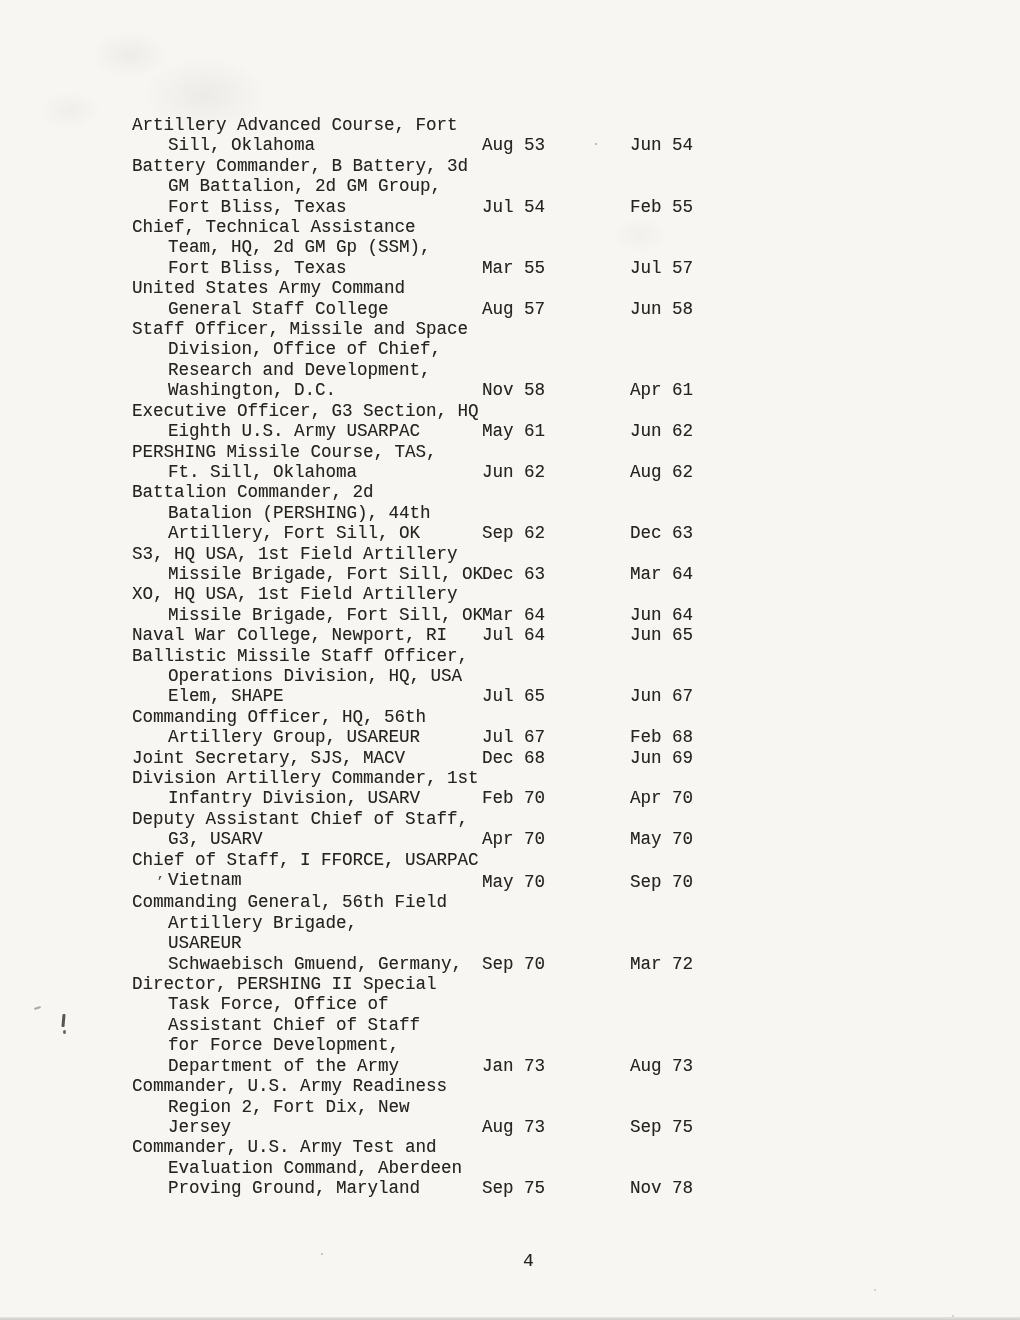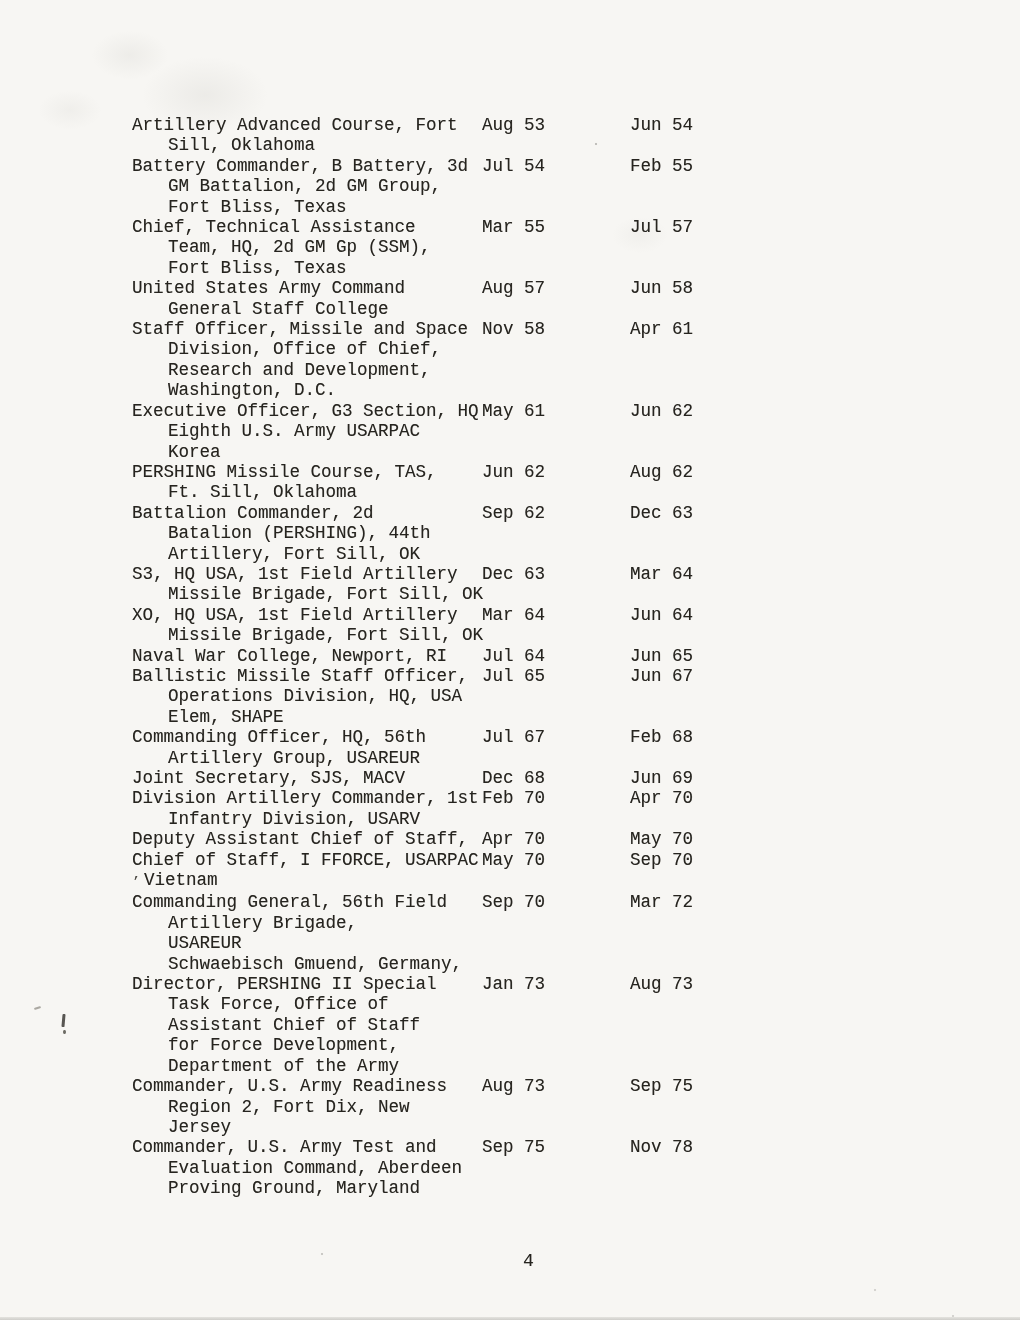--- a/index.html
+++ b/index.html
@@ -16,25 +16,25 @@
       radial-gradient(circle 2px at 875px 1290px, rgba(70,68,62,0.35), transparent 80%),
       radial-gradient(circle 2px at 953px 1316px, rgba(70,68,62,0.35), transparent 80%);
     font-family:"Liberation Mono","DejaVu Sans Mono",monospace;
     color:#26241f;
   }
   .record {
     position:absolute; left:132px; top:115px; width:860px;
     font-size:17.5px; line-height:20.4px;
     text-shadow:0.3px 0.3px 0 rgba(42,40,35,0.35);
   }
-  .entry { display:flex; align-items:flex-start; }
+  .entry { display:flex; align-items:flex-end; }
   .desc  { width:350px; }
   .desc .line { white-space:nowrap; }
   .desc .line.cont { margin-left:36px; }
-  .desc .line.has-mark { }
+  .desc .line.has-mark { margin-left:24px; }
   .stray-mark { display:inline-block; width:12px; font-size:13px; color:#45423c; }
   .from { width:148px; white-space:nowrap; }
   .to   { flex:1; white-space:nowrap; }
   .page-num {
     position:absolute; left:523px; top:1251px;
     font-size:18px; line-height:20px;
     text-shadow:0.3px 0.3px 0 rgba(42,40,35,0.35);
   }
   .margin-mark-bar {
     position:absolute; left:62px; top:1014px; width:2.5px; height:13px;
@@ -104,21 +104,20 @@
           <div class="line cont">Washington, D.C.</div>
         </div>
     <div class="from">Nov 58</div>
     <div class="to">Apr 61</div>
   </div>
 
   <div class="entry">
     <div class="desc">
           <div class="line">Executive Officer, G3 Section, HQ</div>
           <div class="line cont">Eighth U.S. Army USARPAC</div>
-          <div class="line cont">Korea</div>
         </div>
     <div class="from">May 61</div>
     <div class="to">Jun 62</div>
   </div>
 
   <div class="entry">
     <div class="desc">
           <div class="line">PERSHING Missile Course, TAS,</div>
           <div class="line cont">Ft. Sill, Oklahoma</div>
         </div>
@@ -194,20 +193,21 @@
           <div class="line">Division Artillery Commander, 1st</div>
           <div class="line cont">Infantry Division, USARV</div>
         </div>
     <div class="from">Feb 70</div>
     <div class="to">Apr 70</div>
   </div>
 
   <div class="entry">
     <div class="desc">
           <div class="line">Deputy Assistant Chief of Staff,</div>
+          <div class="line cont">G3, USARV</div>
         </div>
     <div class="from">Apr 70</div>
     <div class="to">May 70</div>
   </div>
 
   <div class="entry">
     <div class="desc">
           <div class="line">Chief of Staff, I FFORCE, USARPAC</div>
           <div class="line has-mark"><span class="stray-mark">’</span>Vietnam</div>
         </div>

